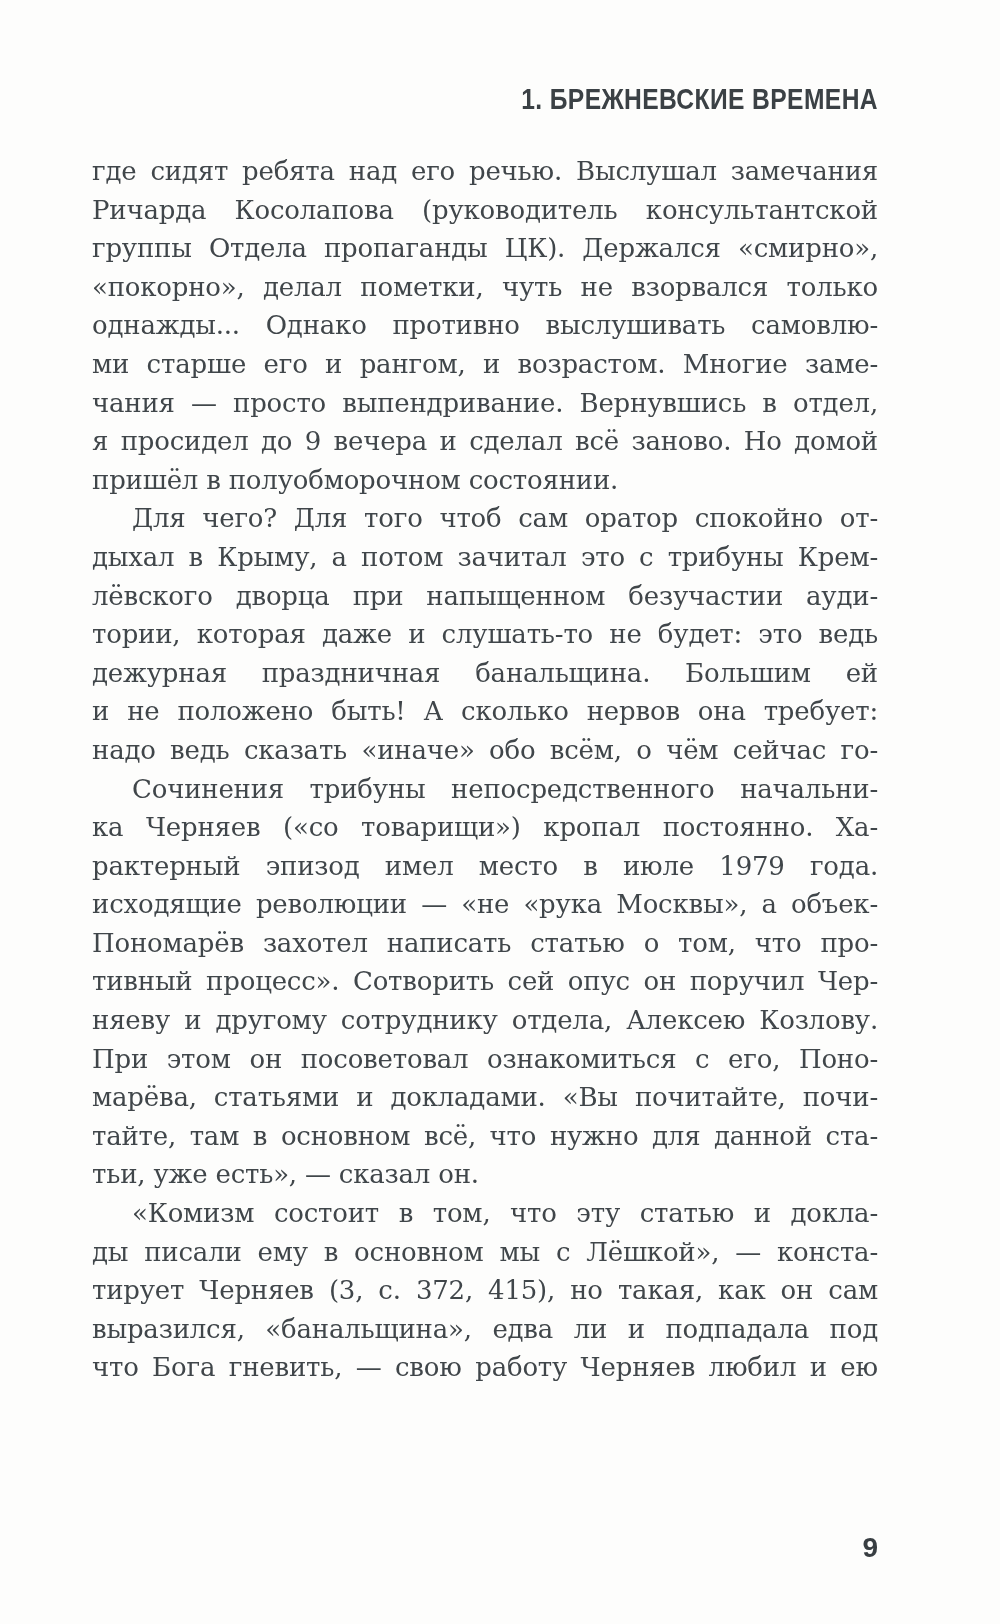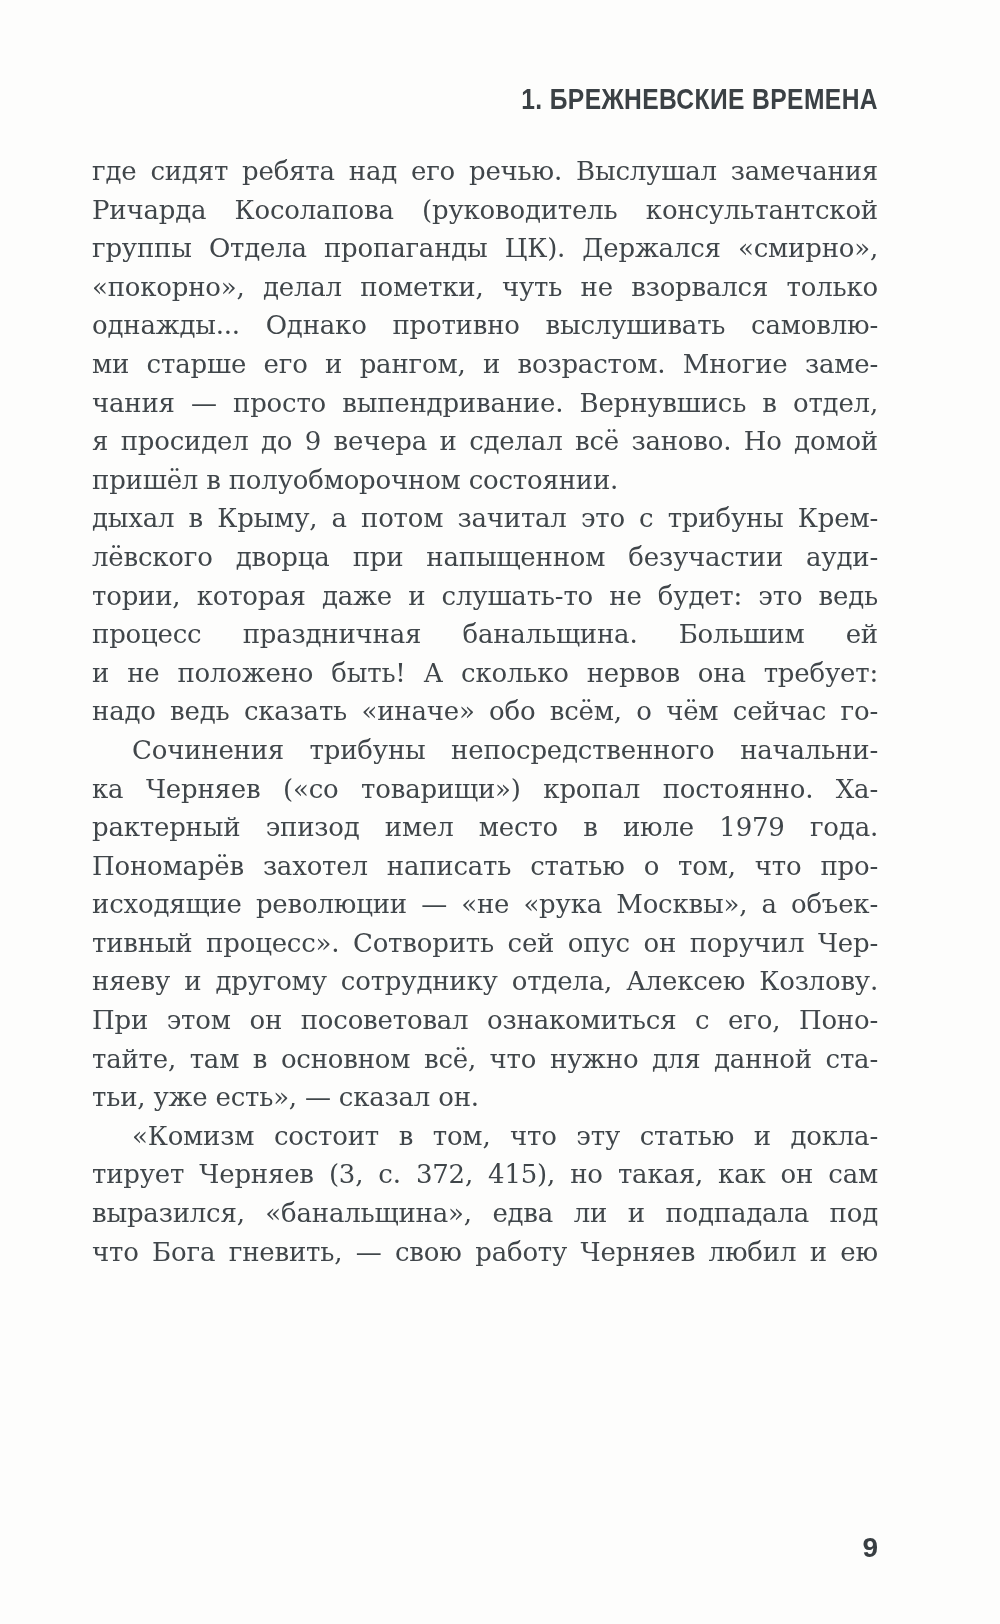--- a/index.html
+++ b/index.html
@@ -57,35 +57,38 @@
 <div class="body-text">
     <div class="jline">где сидят ребята над его речью. Выслушал замечания</div>
     <div class="jline">Ричарда Косолапова (руководитель консультантской</div>
     <div class="jline">группы Отдела пропаганды ЦК). Держался «смирно»,</div>
     <div class="jline">«покорно», делал пометки, чуть не взорвался только</div>
     <div class="jline">однажды... Однако противно выслушивать самовлю-</div>
     <div class="jline">ми старше его и рангом, и возрастом. Многие заме-</div>
     <div class="jline">чания — просто выпендривание. Вернувшись в отдел,</div>
     <div class="jline">я просидел до 9 вечера и сделал всё заново. Но домой</div>
     <div class="jline endline">пришёл в полуобморочном состоянии.</div>
+    <div class="jline indent">Для чего? Для того чтоб сам оратор спокойно от-</div>
     <div class="jline">дыхал в Крыму, а потом зачитал это с трибуны Крем-</div>
     <div class="jline">лёвского дворца при напыщенном безучастии ауди-</div>
     <div class="jline">тории, которая даже и слушать-то не будет: это ведь</div>
-    <div class="jline">процесс праздничная банальщина. Большим ей</div>
+    <div class="jline">дежурная праздничная банальщина. Большим ей</div>
     <div class="jline">и не положено быть! А сколько нервов она требует:</div>
     <div class="jline">надо ведь сказать «иначе» обо всём, о чём сейчас го-</div>
     <div class="jline indent">Сочинения трибуны непосредственного начальни-</div>
     <div class="jline">ка Черняев («со товарищи») кропал постоянно. Ха-</div>
     <div class="jline">рактерный эпизод имел место в июле 1979 года.</div>
+    <div class="jline">исходящие революции — «не «рука Москвы», а объек-</div>
     <div class="jline">Пономарёв захотел написать статью о том, что про-</div>
-    <div class="jline">исходящие революции — «не «рука Москвы», а объек-</div>
     <div class="jline">тивный процесс». Сотворить сей опус он поручил Чер-</div>
     <div class="jline">няеву и другому сотруднику отдела, Алексею Козлову.</div>
     <div class="jline">При этом он посоветовал ознакомиться с его, Поно-</div>
+    <div class="jline">марёва, статьями и докладами. «Вы почитайте, почи-</div>
     <div class="jline">тайте, там в основном всё, что нужно для данной ста-</div>
     <div class="jline endline">тьи, уже есть», — сказал он.</div>
     <div class="jline indent">«Комизм состоит в том, что эту статью и докла-</div>
+    <div class="jline">ды писали ему в основном мы с Лёшкой», — конста-</div>
     <div class="jline">тирует Черняев (3, с. 372, 415), но такая, как он сам</div>
     <div class="jline">выразился, «банальщина», едва ли и подпадала под</div>
     <div class="jline">что Бога гневить, — свою работу Черняев любил и ею</div>
   </div>
 
 <div class="page-number">9</div>
 
 </body></html>

